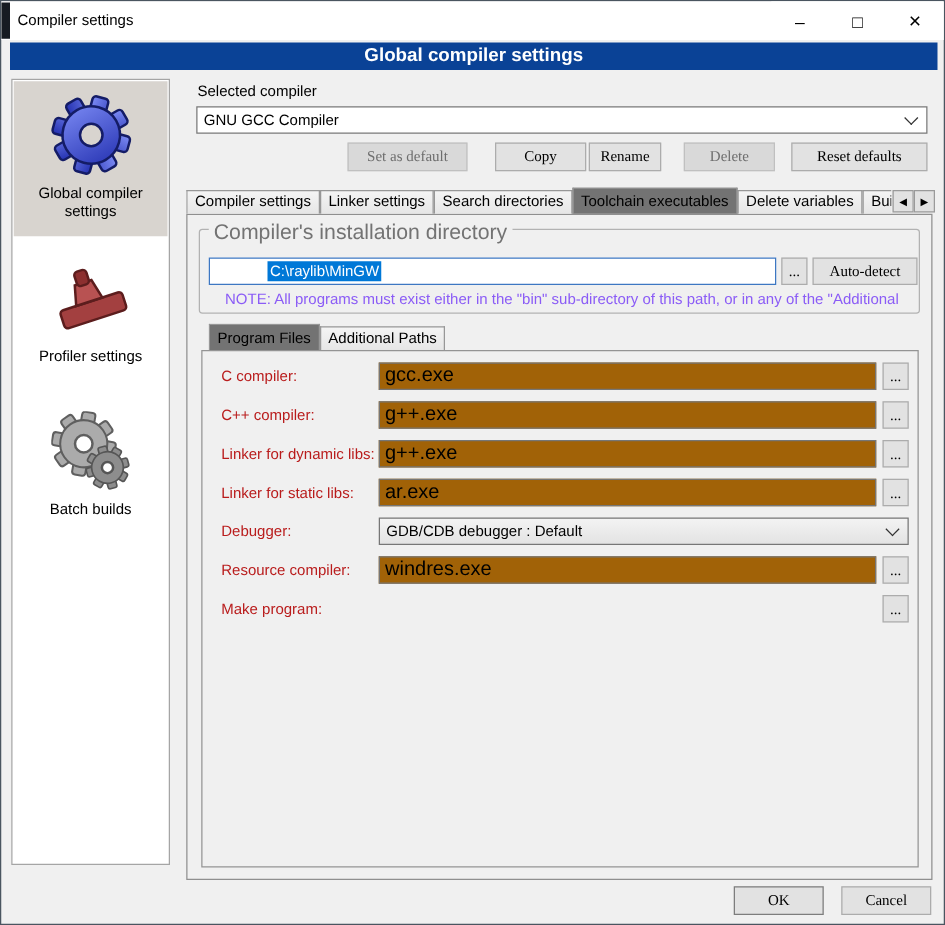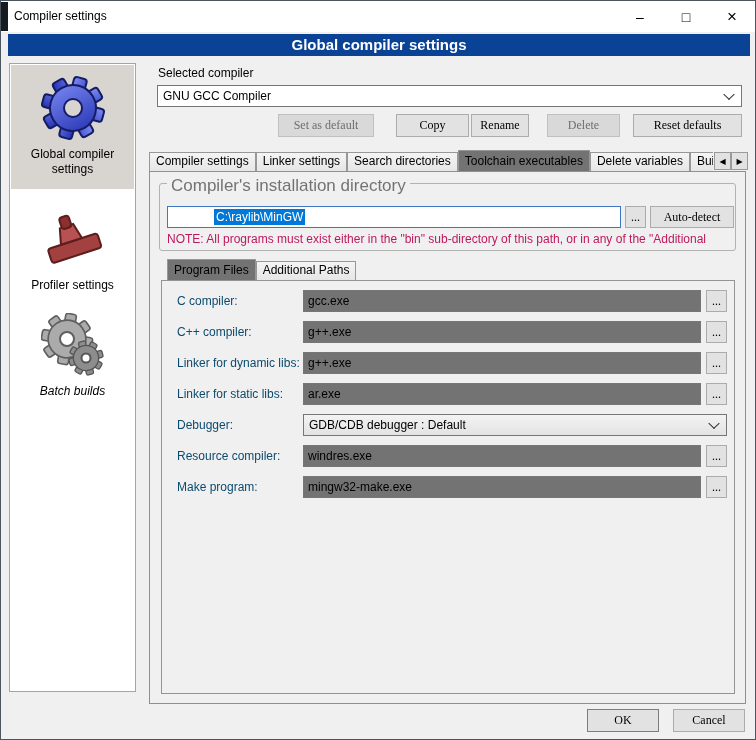--- a/index.html
+++ b/index.html
@@ -28,47 +28,47 @@
   
   .lbl{position:absolute;font-size:12px;color:#000;}
   .btn{position:absolute;box-sizing:border-box;background:#e2e2e2;border:1px solid #acacac;
        font-family:Liberation Serif, serif;font-size:12px;color:#000;padding:0;text-align:center;}
   .btn.disabled{background:#d9d9d9;border-color:#c0c0c0;color:#6e6e6e;}
   .combo{position:absolute;box-sizing:border-box;background:#fff;border:1px solid #767676;
          display:flex;align-items:center;padding:0 22px 0 5px;font-size:12px;color:#000;}
   .combo.gray{background:linear-gradient(#f3f3f3,#e3e3e3);}
   .chev{position:absolute;right:8px;top:50%;width:7px;height:7px;border-right:1px solid #333;border-bottom:1px solid #333;
         transform:translateY(-70%) rotate(45deg);}
-  .rinput{position:absolute;box-sizing:border-box;border:1px solid #767676;background:#737373;
-          font-family:"Liberation Sans",sans-serif;font-size:12px;color:#000;padding:0 4px;}
+  .rinput{position:absolute;box-sizing:border-box;border:1px solid #767676;background:#a16207;
+          font-family:"Liberation Sans",sans-serif;font-size:16px;color:#000;padding:0 4px;}
 
   
   .tabs{position:absolute;display:flex;align-items:flex-end;overflow:hidden;z-index:3;}
   .tab{box-sizing:border-box;flex:0 0 auto;height:19px;line-height:17px;padding:0 6px;font-size:12px;color:#000;
        background:linear-gradient(#f4f4f4,#e6e6e6);border:1px solid #979797;border-bottom:none;white-space:nowrap;}
   .tab.active{height:22px;line-height:20px;background:#737373;margin-bottom:-1px;position:relative;z-index:4;margin-top:15px;}
   .tabs-main{left:148px;top:149px;width:564px;height:21px;}
   .tab-arrows{position:absolute;left:713px;top:151px;display:flex;z-index:3;}
   .tab-arrow{width:17px;height:18px;box-sizing:border-box;background:#e2e2e2;border:1px solid #9a9a9a;
              font-size:8px;display:flex;align-items:center;justify-content:center;padding:0;font-family:"Liberation Sans",sans-serif;}
   .tab-panel{position:absolute;left:148px;top:170px;width:597px;height:533px;border:1px solid #8f8f8f;background:#f0f0f0;box-sizing:border-box;}
   .inner-panel{position:absolute;left:160px;top:279px;width:574px;height:414px;border:1px solid #949494;background:#f0f0f0;box-sizing:border-box;}
   .tabs-inner{left:166px;top:258px;height:21px;width:300px;}
 
   
   .group-box{position:absolute;left:158px;top:182px;width:577px;height:68px;border:1px solid #b2b2b2;border-radius:3px;box-sizing:border-box;}
   .group-title{position:absolute;left:166px;top:175px;background:#f0f0f0;font-size:17px;padding:0 4px;color:#737373;text-align:center;}
   .path-input{position:absolute;left:166px;top:205px;width:454px;height:22px;box-sizing:border-box;background:#fff;
               border:1px solid #3d77c2;display:flex;align-items:center;padding:0 2px;}
   .path-input .sel{background:#0078d7;color:#fff;font-size:12px;padding:1px 2px;white-space:pre;margin-left:44px;}
-  .note{position:absolute;left:166px;top:231px;width:572px;font-size:12px;color:#be185d;white-space:nowrap;overflow:hidden;}
+  .note{position:absolute;left:179px;top:231px;width:572px;font-size:12px;color:#8b5cf6;white-space:nowrap;overflow:hidden;}
 
   
   .row{position:absolute;left:0;width:756px;height:22px;}
-  .row .rlabel{position:absolute;left:176px;top:4px;font-size:12px;color:#0c4a6e;}
+  .row .rlabel{position:absolute;left:176px;top:4px;font-size:12px;color:#b91c1c;}
   .row .rinput{left:302px;top:0;width:398px;height:22px;}
   .row .browse-btn{position:absolute;left:705px;top:0;width:21px;height:22px;}
   .row .rcombo{left:302px;top:0;width:424px;height:22px;}
 
   
   .ok-btn{left:586px;top:708px;width:72px;height:23px;border-color:#7d7d7d;}
   .cancel-btn{left:672px;top:708px;width:72px;height:23px;}
 </style>
 </head>
 <body>
@@ -116,21 +116,21 @@
           <g transform="rotate(-18 32 36)">
             <rect x="6" y="34" width="52" height="15" rx="3" fill="#a34040" stroke="#5c1d1d" stroke-width="2"></rect>
             <path d="M20 34 L24 18 h14 l4 16 z" fill="#b85252" stroke="#5c1d1d" stroke-width="2"></path>
             <rect x="26" y="8" width="10" height="12" rx="3" fill="#8c2f2f" stroke="#5c1d1d" stroke-width="2"></rect>
           </g>
         </svg>
       </div>
       <div class="side-label">Profiler settings</div>
     </div>
 
-    <div class="side-item" style="top:238px;height:118px;font-style:italic;">
+    <div class="side-item" style="top:254px;height:118px;">
       <div class="icon-box">
         <svg width="64" height="64" viewBox="0 0 64 64">
           <g transform="translate(26,26) scale(0.82) rotate(10)" fill="#ababab" stroke="#5f5f5f" stroke-width="2">
             <rect x="-6.5" y="-31" width="13" height="62" rx="3"></rect>
             <rect x="-6.5" y="-31" width="13" height="62" rx="3" transform="rotate(45)"></rect>
             <rect x="-6.5" y="-31" width="13" height="62" rx="3" transform="rotate(90)"></rect>
             <rect x="-6.5" y="-31" width="13" height="62" rx="3" transform="rotate(135)"></rect>
             <circle r="23"></circle>
           </g>
           <circle cx="26" cy="26" r="7" fill="#ffffff" stroke="#5f5f5f" stroke-width="2"></circle>
@@ -223,20 +223,19 @@
   </div>
 
   <div class="row" style="top:444px;">
     <span class="rlabel">Resource compiler:</span>
     <input class="rinput" value="windres.exe" style="">
     <button class="btn browse-btn">...</button>
   </div>
 
   <div class="row" style="top:475px;">
     <span class="rlabel">Make program:</span>
-    <input class="rinput" value="mingw32-make.exe" style="">
     <button class="btn browse-btn">...</button>
   </div>
 
   <button class="btn ok-btn">OK</button>
   <button class="btn cancel-btn">Cancel</button>
 
 </div>
 
 </body></html>

